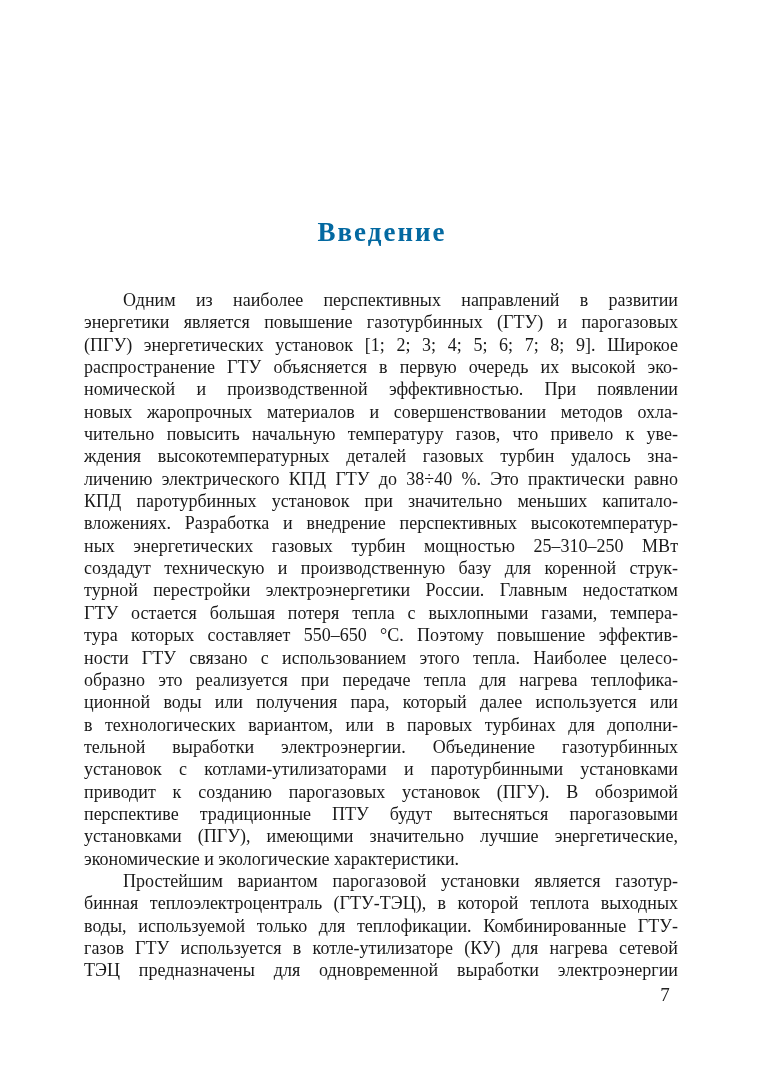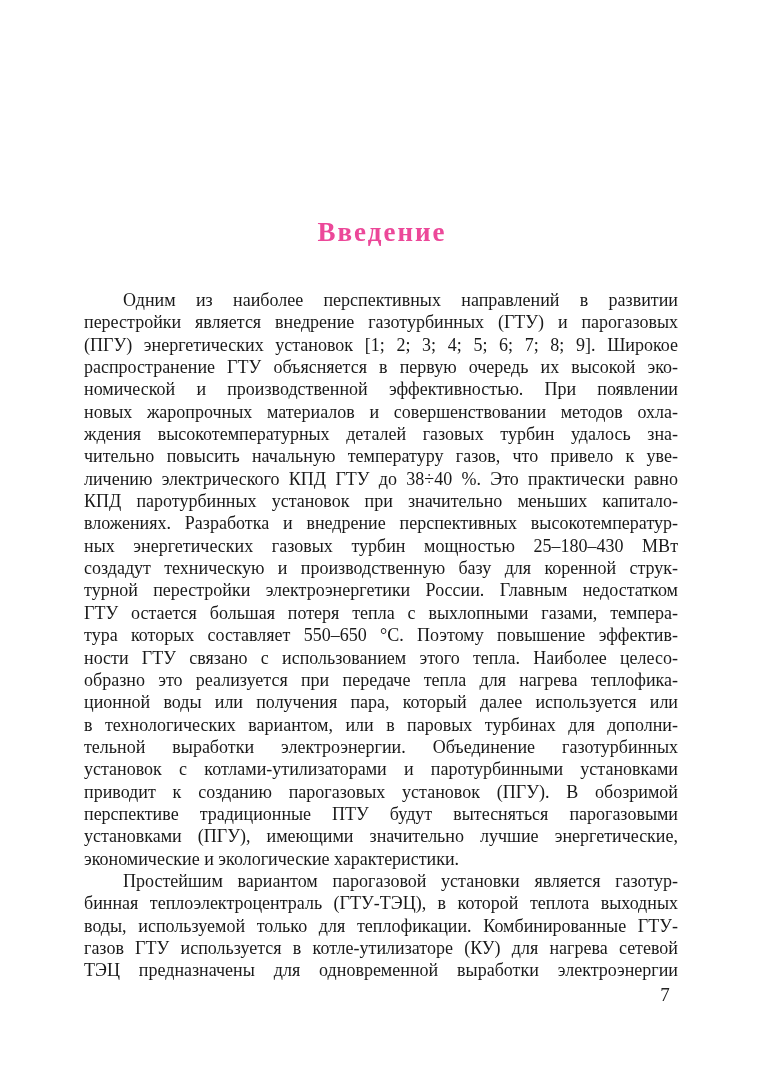--- a/index.html
+++ b/index.html
@@ -19,21 +19,21 @@
   .chapter-title {
     position: absolute;
     top: 217px;
     left: 0;
     width: 764px;
     margin: 0;
     text-align: center;
     font-size: 27px;
     font-weight: bold;
     letter-spacing: 2px;
-    color: #ec4899;
+    color: #0369a1;
   }
   .body-text {
     position: absolute;
     top: 289px;
     left: 84px;
     width: 594px;
     font-size: 18px;
   }
   .paragraph {
     margin: 0;
@@ -66,31 +66,31 @@
 </style>
 </head>
 <body>
 
 <div class="page">
   <h1 class="chapter-title">Введение</h1>
 
   <div class="body-text">
       <div class="paragraph">
         <div class="line first">Одним из наиболее перспективных направлений в развитии</div>
-        <div class="line">перестройки является внедрение газотурбинных (ГТУ) и парогазовых</div>
+        <div class="line">энергетики является повышение газотурбинных (ГТУ) и парогазовых</div>
         <div class="line">(ПГУ) энергетических установок [1; 2; 3; 4; 5; 6; 7; 8; 9]. Широкое</div>
         <div class="line">распространение ГТУ объясняется в первую очередь их высокой эко-</div>
         <div class="line">номической и производственной эффективностью. При появлении</div>
         <div class="line">новых жаропрочных материалов и совершенствовании методов охла-</div>
+        <div class="line">чительно повысить начальную температуру газов, что привело к уве-</div>
         <div class="line">ждения высокотемпературных деталей газовых турбин удалось зна-</div>
-        <div class="line">чительно повысить начальную температуру газов, что привело к уве-</div>
         <div class="line">личению электрического КПД ГТУ до 38÷40 %. Это практически равно</div>
         <div class="line">КПД паротурбинных установок при значительно меньших капитало-</div>
         <div class="line">вложениях. Разработка и внедрение перспективных высокотемператур-</div>
-        <div class="line">ных энергетических газовых турбин мощностью 25–180–430 МВт</div>
+        <div class="line">ных энергетических газовых турбин мощностью 25–310–250 МВт</div>
         <div class="line">создадут техническую и производственную базу для коренной струк-</div>
         <div class="line">турной перестройки электроэнергетики России. Главным недостатком</div>
         <div class="line">ГТУ остается большая потеря тепла с выхлопными газами, темпера-</div>
         <div class="line">тура которых составляет 550–650 °С. Поэтому повышение эффектив-</div>
         <div class="line">ности ГТУ связано с использованием этого тепла. Наиболее целесо-</div>
         <div class="line">образно это реализуется при передаче тепла для нагрева теплофика-</div>
         <div class="line">ционной воды или получения пара, который далее используется или</div>
         <div class="line">в технологических вариантом, или в паровых турбинах для дополни-</div>
         <div class="line">тельной выработки электроэнергии. Объединение газотурбинных</div>
         <div class="line">установок с котлами-утилизаторами и паротурбинными установками</div>

